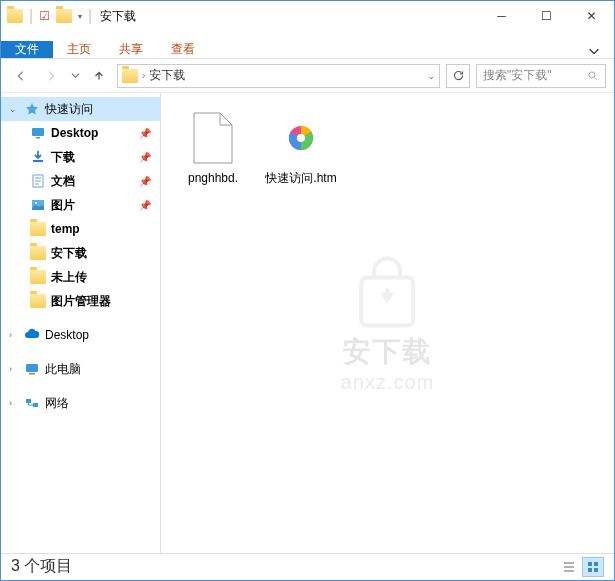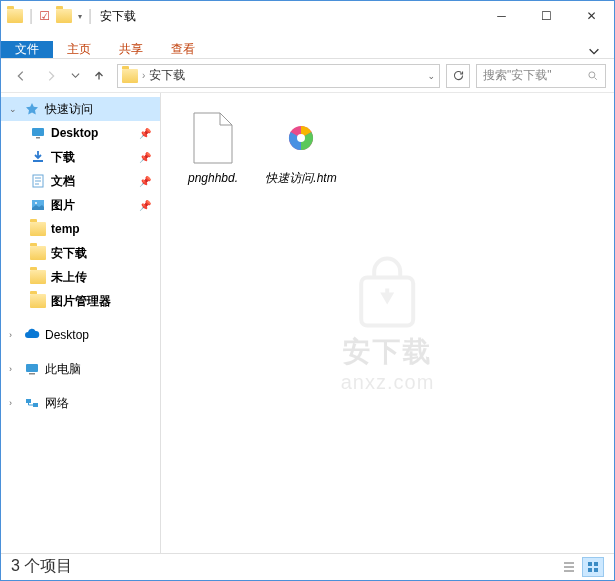--- a/index.html
+++ b/index.html
@@ -24,21 +24,21 @@
 .main { display: flex; height: 460px; }
 .sidebar { width: 160px; border-right: 1px solid #e0e0e0; padding: 4px 0; overflow-y: auto; font-size: 12px; }
 .tree-item { display: flex; align-items: center; height: 24px; padding-left: 8px; gap: 4px; cursor: pointer; }
 .tree-item.active { background: #cce8ff; }
 .tree-item.indent { padding-left: 28px; font-weight: bold; }
 .tree-item .chev { width: 10px; color: #666; font-size: 9px; }
 .tree-item .icon { width: 18px; height: 18px; display: flex; align-items: center; justify-content: center; }
 .tree-item .pin { margin-left: auto; margin-right: 8px; color: #888; font-size: 10px; }
 .tree-sep { height: 10px; }
 .content { flex: 1; padding: 12px; display: flex; flex-wrap: wrap; align-content: flex-start; gap: 8px; position: relative; }
-.file-item { width: 80px; display: flex; flex-direction: column; align-items: center; text-align: center; font-size: 12px; cursor: pointer; padding: 4px; font-style: italic; }
+.file-item { width: 80px; display: flex; flex-direction: column; align-items: center; text-align: center; font-size: 12px; cursor: pointer; padding: 4px; }
 .file-icon { width: 48px; height: 58px; display: flex; align-items: center; justify-content: center; margin-bottom: 4px; }
 .file-label { word-break: break-all; line-height: 1.3; }
 .watermark { position: absolute; left: 50%; top: 50%; transform: translate(-50%, -50%); opacity: 0.12; display: flex; flex-direction: column; align-items: center; pointer-events: none; }
 .watermark-text { font-size: 28px; color: #333; font-weight: bold; letter-spacing: 2px; }
 .watermark-sub { font-size: 20px; color: #555; letter-spacing: 1px; }
 .statusbar { height: 26px; border-top: 1px solid #e0e0e0; display: flex; align-items: center; padding: 0 10px; font-size: 16px; color: #333; }
 .statusbar .view-icons { margin-left: auto; display: flex; gap: 2px; }
 .view-icons div { width: 22px; height: 20px; display: flex; align-items: center; justify-content: center; border: 1px solid transparent; cursor: pointer; }
 .view-icons div.active { border-color: #99c9ef; background: #cce8ff; }
 .folder-small { width:16px; height:14px; background: linear-gradient(#ffe9a6,#f7ce5b); border-radius:1px; position:relative; }

